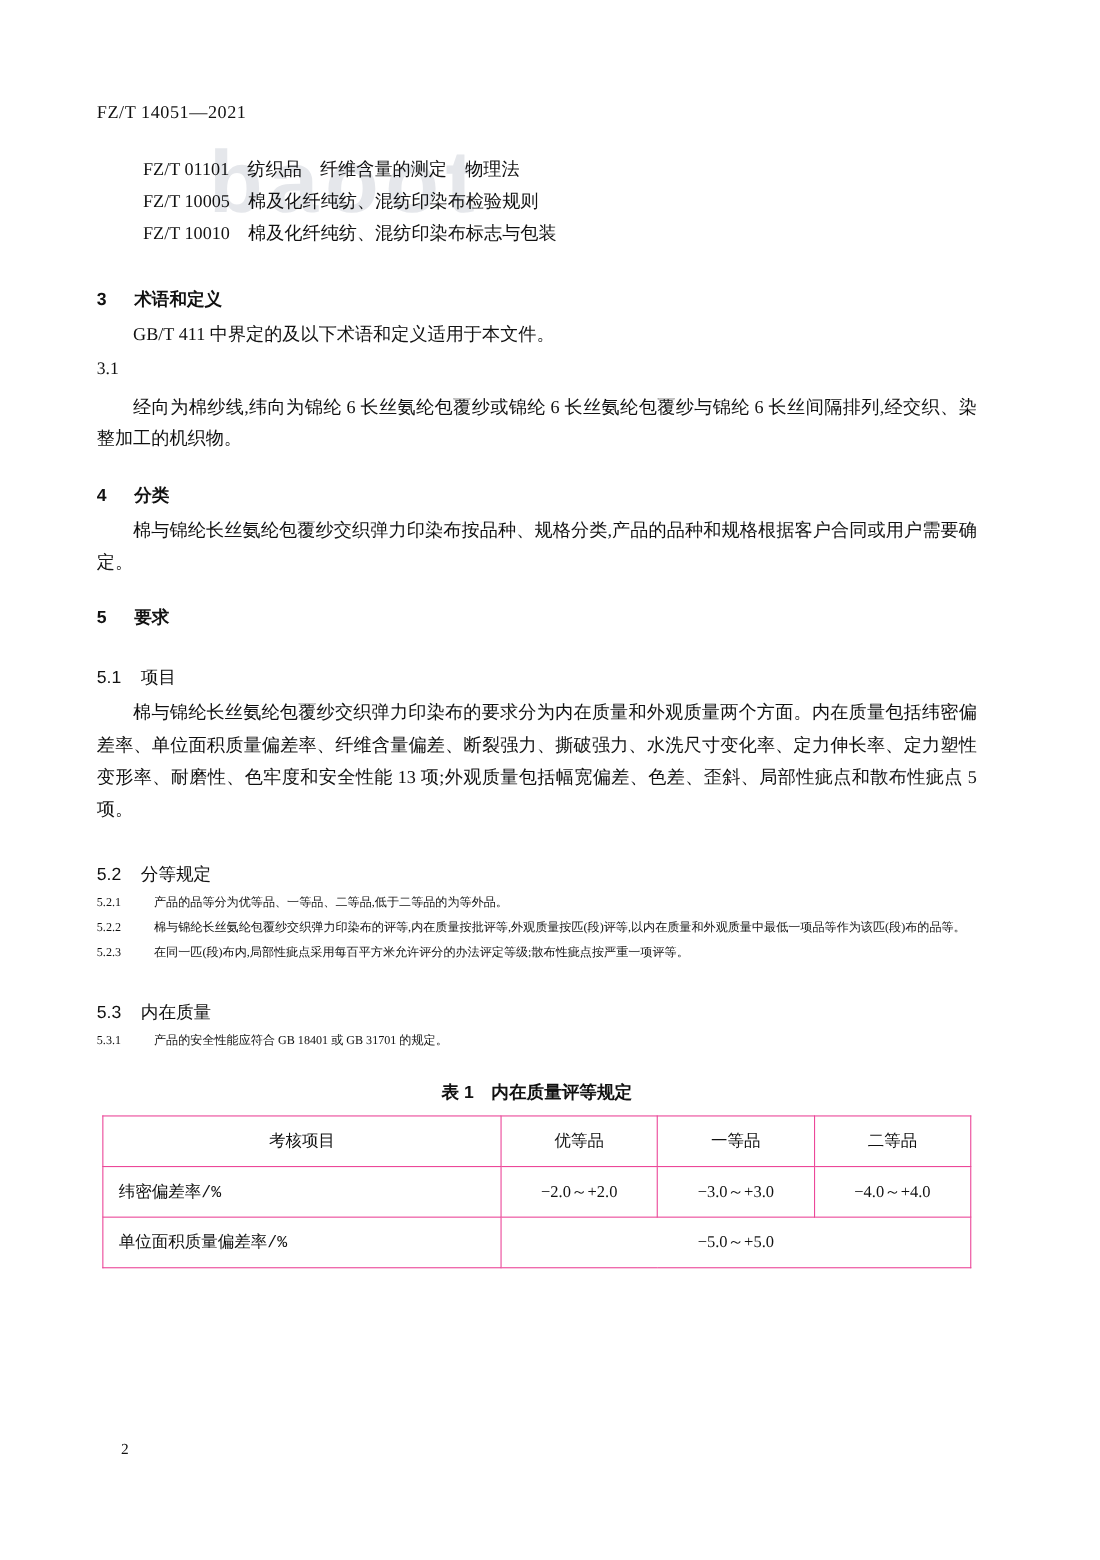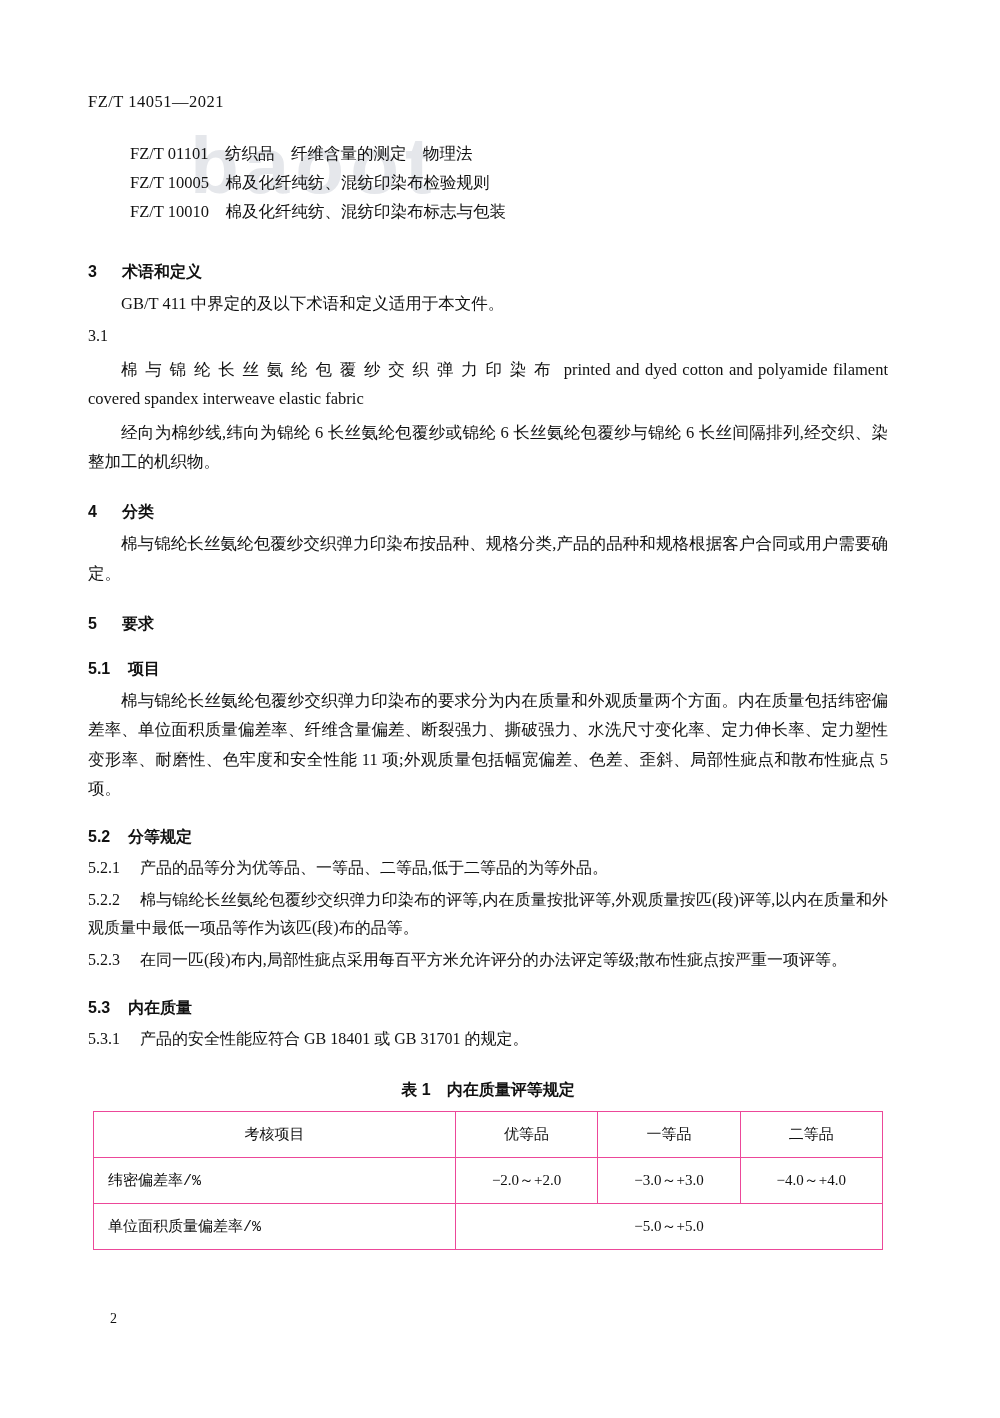--- a/index.html
+++ b/index.html
@@ -55,23 +55,23 @@
   .sec-head {
     font-family: "Liberation Sans", sans-serif;
     font-weight: bold;
     font-size: 16px;
     margin-top: 26px;
     margin-bottom: 6px;
   }
   .sec-head .num { display: inline-block; min-width: 34px; }
   .sub-head {
     font-family: "Liberation Sans", sans-serif;
-    font-weight: bold;
-    font-size: 16px;
-    margin-top: 24px;
+    font-weight: normal;
+    font-size: 16px;
+    margin-top: 34px;
     margin-bottom: 6px;
   }
   .sub-head .num { display: inline-block; min-width: 40px; }
   .para {
     font-size: 16.5px;
     line-height: 1.78;
     text-indent: 2em;
     text-align: justify;
     margin: 4px 0;
   }
@@ -85,21 +85,21 @@
     font-size: 16.5px;
     line-height: 1.78;
     text-indent: 2em;
     text-align: justify;
     margin-top: 2px;
   }
   .term-en {
     font-family: "Liberation Serif", serif;
   }
   .num-para {
-    font-size: 16px;
+    font-size: 11px;
     line-height: 1.78;
     text-align: justify;
     margin: 3px 0;
   }
   .num-para .lbl { display: inline-block; min-width: 52px; }
   .table-title {
     text-align: center;
     font-family: "Liberation Sans", sans-serif;
     font-weight: bold;
     font-size: 16px;
@@ -153,42 +153,38 @@
   <div class="content" style="top: 236px;">
 
     <div class="sec-head">
       <span class="num">3</span><span>术语和定义</span>
     </div>
 
     <div class="para">GB/T 411 中界定的及以下术语和定义适用于本文件。</div>
 
     <div class="para-noindent">3.1</div>
 
-    <div class="term-line">
-      <span class="sp">棉与锦纶长丝氨纶包覆纱交织弹力印染布</span>
-      <span class="term-en">printed and dyed cotton and polyamide filament covered spandex interweave elastic fabric</span>
-    </div>
 
     <div class="para">经向为棉纱线,纬向为锦纶 6 长丝氨纶包覆纱或锦纶 6 长丝氨纶包覆纱与锦纶 6 长丝间隔排列,经交织、染整加工的机织物。</div>
 
     <div class="sec-head">
       <span class="num">4</span><span>分类</span>
     </div>
 
     <div class="para">棉与锦纶长丝氨纶包覆纱交织弹力印染布按品种、规格分类,产品的品种和规格根据客户合同或用户需要确定。</div>
 
     <div class="sec-head">
       <span class="num">5</span><span>要求</span>
     </div>
 
     <div class="sub-head">
       <span class="num">5.1</span><span>项目</span>
     </div>
 
-    <div class="para">棉与锦纶长丝氨纶包覆纱交织弹力印染布的要求分为内在质量和外观质量两个方面。内在质量包括纬密偏差率、单位面积质量偏差率、纤维含量偏差、断裂强力、撕破强力、水洗尺寸变化率、定力伸长率、定力塑性变形率、耐磨性、色牢度和安全性能 11 项;外观质量包括幅宽偏差、色差、歪斜、局部性疵点和散布性疵点 5 项。</div>
+    <div class="para">棉与锦纶长丝氨纶包覆纱交织弹力印染布的要求分为内在质量和外观质量两个方面。内在质量包括纬密偏差率、单位面积质量偏差率、纤维含量偏差、断裂强力、撕破强力、水洗尺寸变化率、定力伸长率、定力塑性变形率、耐磨性、色牢度和安全性能 13 项;外观质量包括幅宽偏差、色差、歪斜、局部性疵点和散布性疵点 5 项。</div>
 
     <div class="sub-head">
       <span class="num">5.2</span><span>分等规定</span>
     </div>
 
     <div class="num-para">
       <span class="lbl">5.2.1</span><span>产品的品等分为优等品、一等品、二等品,低于二等品的为等外品。</span>
     </div>
     <div class="num-para">
       <span class="lbl">5.2.2</span><span>棉与锦纶长丝氨纶包覆纱交织弹力印染布的评等,内在质量按批评等,外观质量按匹(段)评等,以内在质量和外观质量中最低一项品等作为该匹(段)布的品等。</span>

